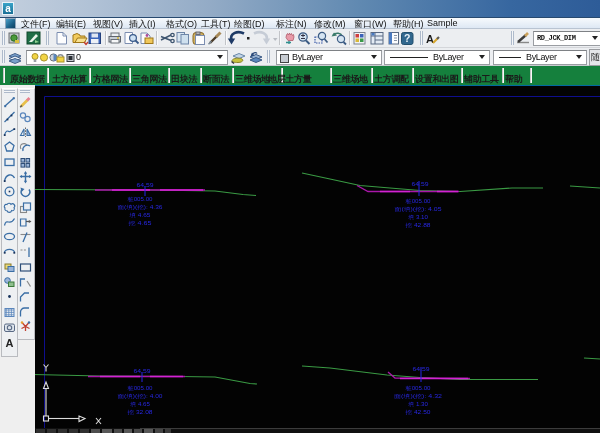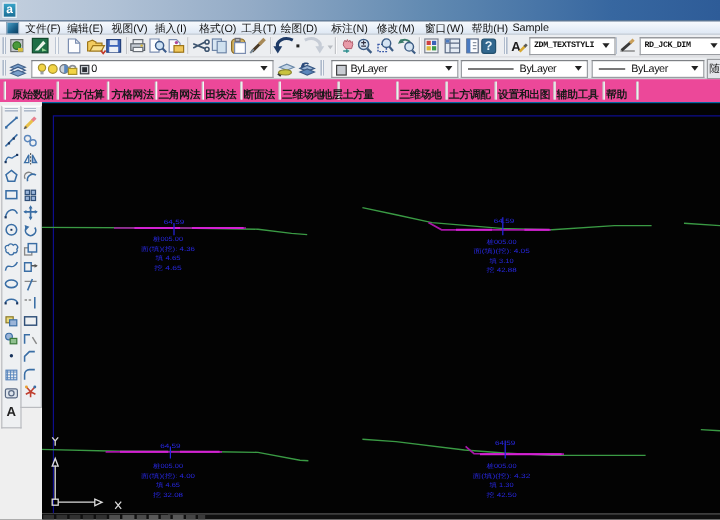--- a/index.html
+++ b/index.html
@@ -12,21 +12,21 @@
  background:linear-gradient(180deg,#38a3c8,#1b6f96);border:1px solid #e8f2f8;
  color:#fff;font-size:10px;font-weight:bold;text-align:center;line-height:11px;}
 #titlebar .ttext{position:absolute;left:16px;top:2.5px;font-size:9px;letter-spacing:-0.18px;color:#0a0a0a;white-space:nowrap;}
 #menubar{position:absolute;left:0;top:18px;width:600px;height:10px;
  background:linear-gradient(180deg,#f7fafd,#dee8f4);border-bottom:1px solid #b9c4d2;}
 #menubar .mi{position:absolute;top:0px;font-size:9px;color:#111;white-space:nowrap;}
 #menubar .dwgicon{position:absolute;left:5px;top:0px;width:9px;height:9px;
  background:linear-gradient(135deg,#4aa0c8 0%,#1a5f88 60%,#0d3f60 100%);border:1px solid #8fa6bc;}
 #tb1{position:absolute;left:0;top:29px;width:600px;height:18px;background:#eceef1;border-bottom:1px solid #d4d6da;}
 #tb2{position:absolute;left:0;top:48px;width:600px;height:17px;background:#eceef1;border-bottom:1px solid #c9cbd0;}
-#ftrow{position:absolute;left:0;top:66px;width:600px;height:19px;background:#ec4899;border-bottom:5px solid #0369a1;}
+#ftrow{position:absolute;left:0;top:66px;width:600px;height:19px;background:#15803d;border-bottom:5px solid #0369a1;}
 #ftrow .fi{position:absolute;top:7px;font-size:9px;font-weight:bold;color:#1a1a1a;white-space:nowrap;letter-spacing:-0.3px;}
 #ftrow .fsep{position:absolute;top:2px;width:1px;height:15px;background:#c6c6c6;border-right:1px solid #f8f8f8;}
 .grip{position:absolute;width:3px;background:repeating-linear-gradient(90deg,#aebacb 0,#aebacb 1px,#f4f6f8 1px,#f4f6f8 2px);}
 .hgrip{position:absolute;height:3px;background:repeating-linear-gradient(180deg,#aebacb 0,#aebacb 1px,#f4f6f8 1px,#f4f6f8 2px);}
 .tsep{position:absolute;width:1px;height:14px;background:#c2c4c8;border-right:1px solid #fbfbfc;}
 .combo{position:absolute;background:#fff;border:1px solid #9a9da2;border-top-color:#7e8185;height:13px;
  font-family:"Liberation Mono",monospace;font-size:7px;letter-spacing:-0.35px;font-weight:bold;color:#111;}
 .combo .arr{position:absolute;right:1px;top:0;width:11px;height:11px;text-align:center;}
 .combo .arr:after{content:"";position:absolute;right:3px;top:4px;border:3px solid transparent;border-top:4px solid #222;}
 #dock{position:absolute;left:0;top:85px;width:35px;height:348px;background:#efefef;}
@@ -159,21 +159,20 @@
  <text x="407.2" y="13" text-anchor="middle" font-size="10.5" font-weight="bold" fill="#e8f2f8">?</text>
 
  <text x="426" y="13.5" font-size="11" font-weight="bold" fill="#1a1a1a">A</text>
  <path d="M433,14 L438,9" stroke="#d8a830" stroke-width="2.2"></path>
  <path d="M437,10 L439,8" stroke="#5a5a5a" stroke-width="2.2"></path>
 
  <path d="M517,13.5 L529,13.5" stroke="#888" stroke-width="1.4"></path>
  <path d="M518,13 L526,6" stroke="#3a3a3a" stroke-width="2.4"></path>
  <path d="M525,7 L528,4" stroke="#caa05a" stroke-width="2.6"></path>
 </svg>
-<div class="combo" style="left:441px;top:2px;width:67px;line-height:13px;padding-left:3px">ZDM_TEXTSTYLI<span class="arr"></span></div>
 <div class="combo" style="left:533px;top:2px;width:65px;line-height:13px;padding-left:3px">RD_JCK_DIM<span class="arr"></span></div>
 </div>
 <div id="tb2">
 <div class="grip" style="left:2px;top:2px;height:13px"></div>
 <div class="grip" style="left:267px;top:2px;height:13px"></div>
 <svg width="600" height="17" viewBox="0 0 600 17" style="position:absolute;left:0;top:0">
 
  <path d="M9,8 L15,5.5 L21,8 L15,10.5 Z" fill="#7aa0cc" stroke="#46648c"></path>
  <path d="M9,10.5 L15,8 L21,10.5 L15,13 Z" fill="#e8edf4" stroke="#3a5a86"></path>
  <path d="M9,13 L15,10.5 L21,13 L15,15.5 Z" fill="#7aa0cc" stroke="#46648c"></path>

